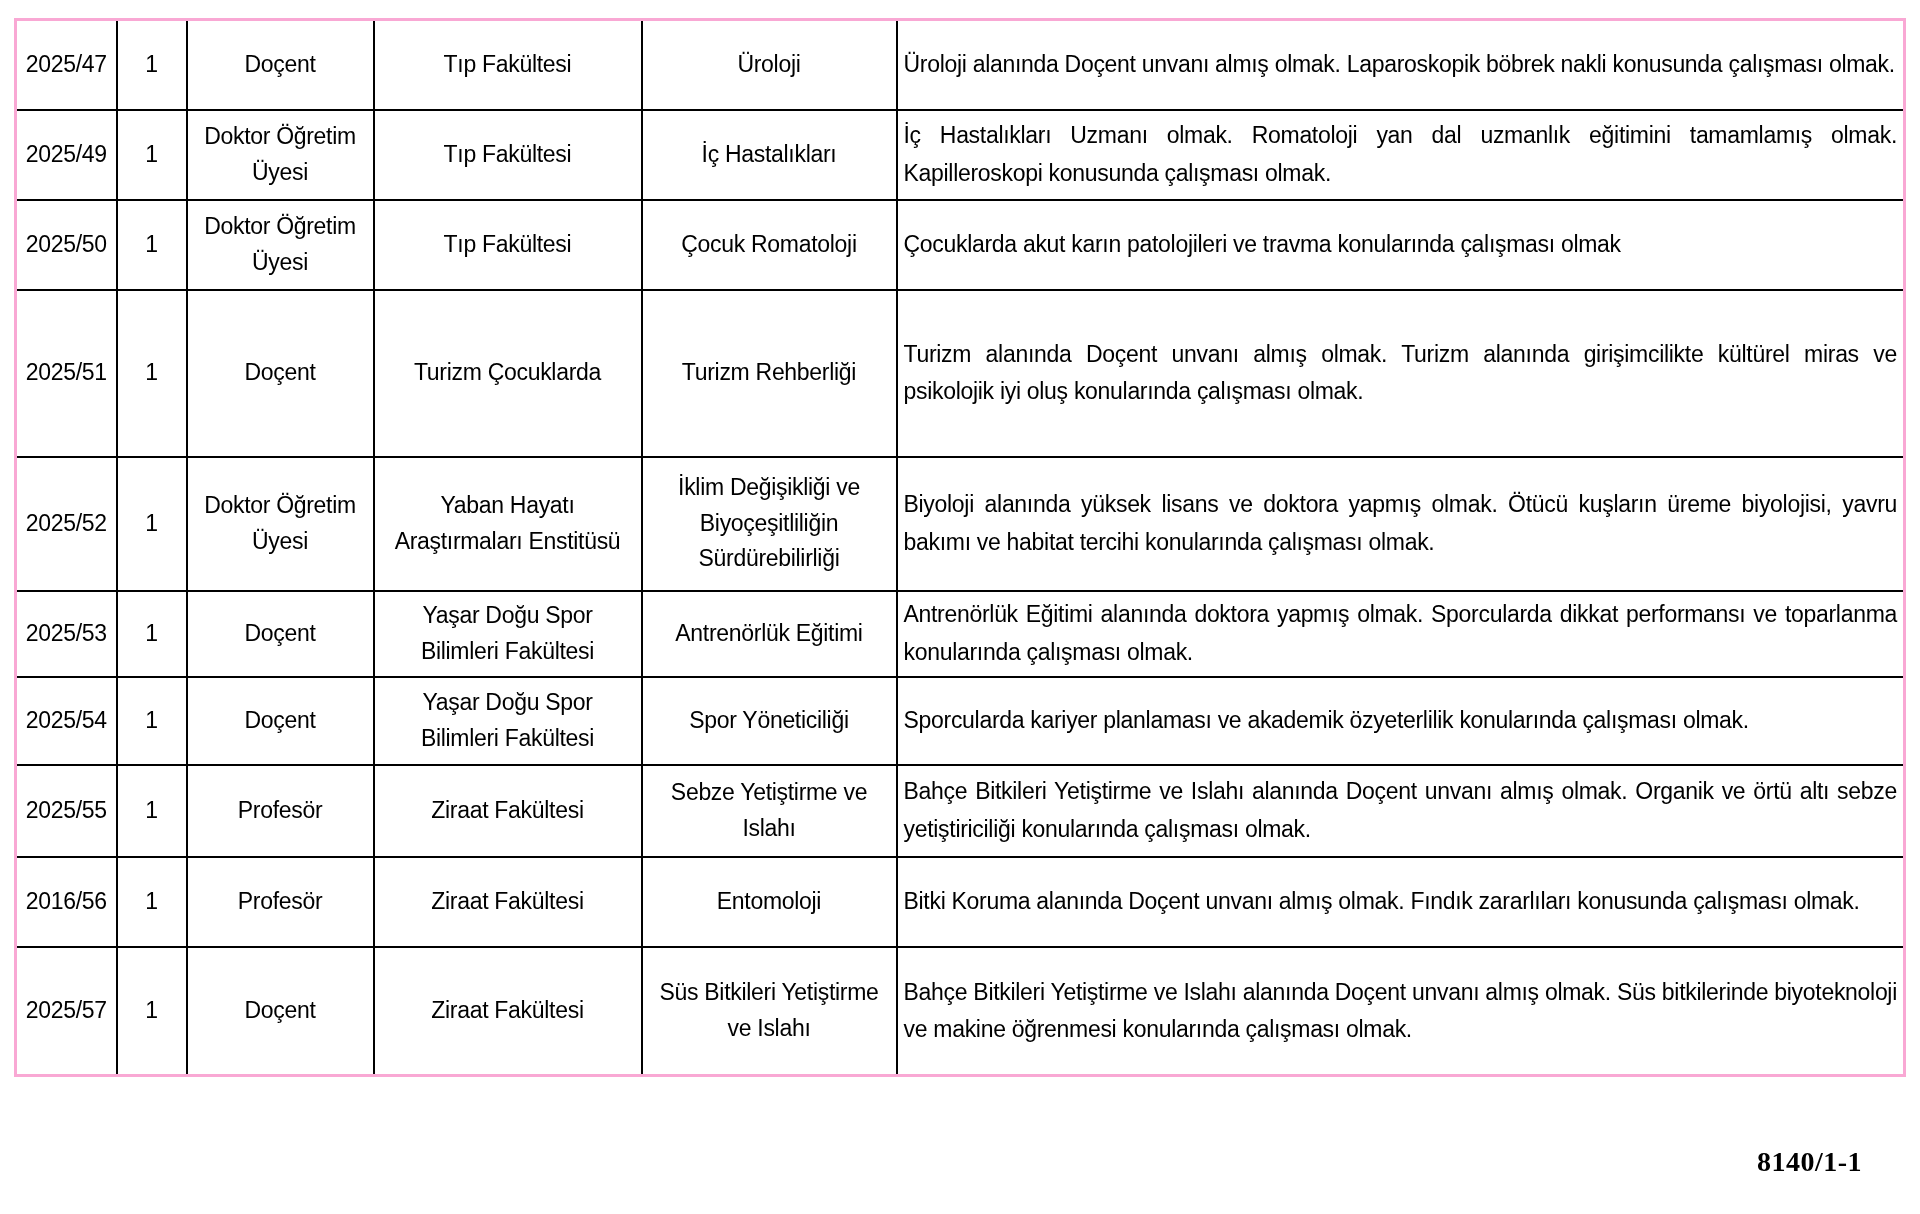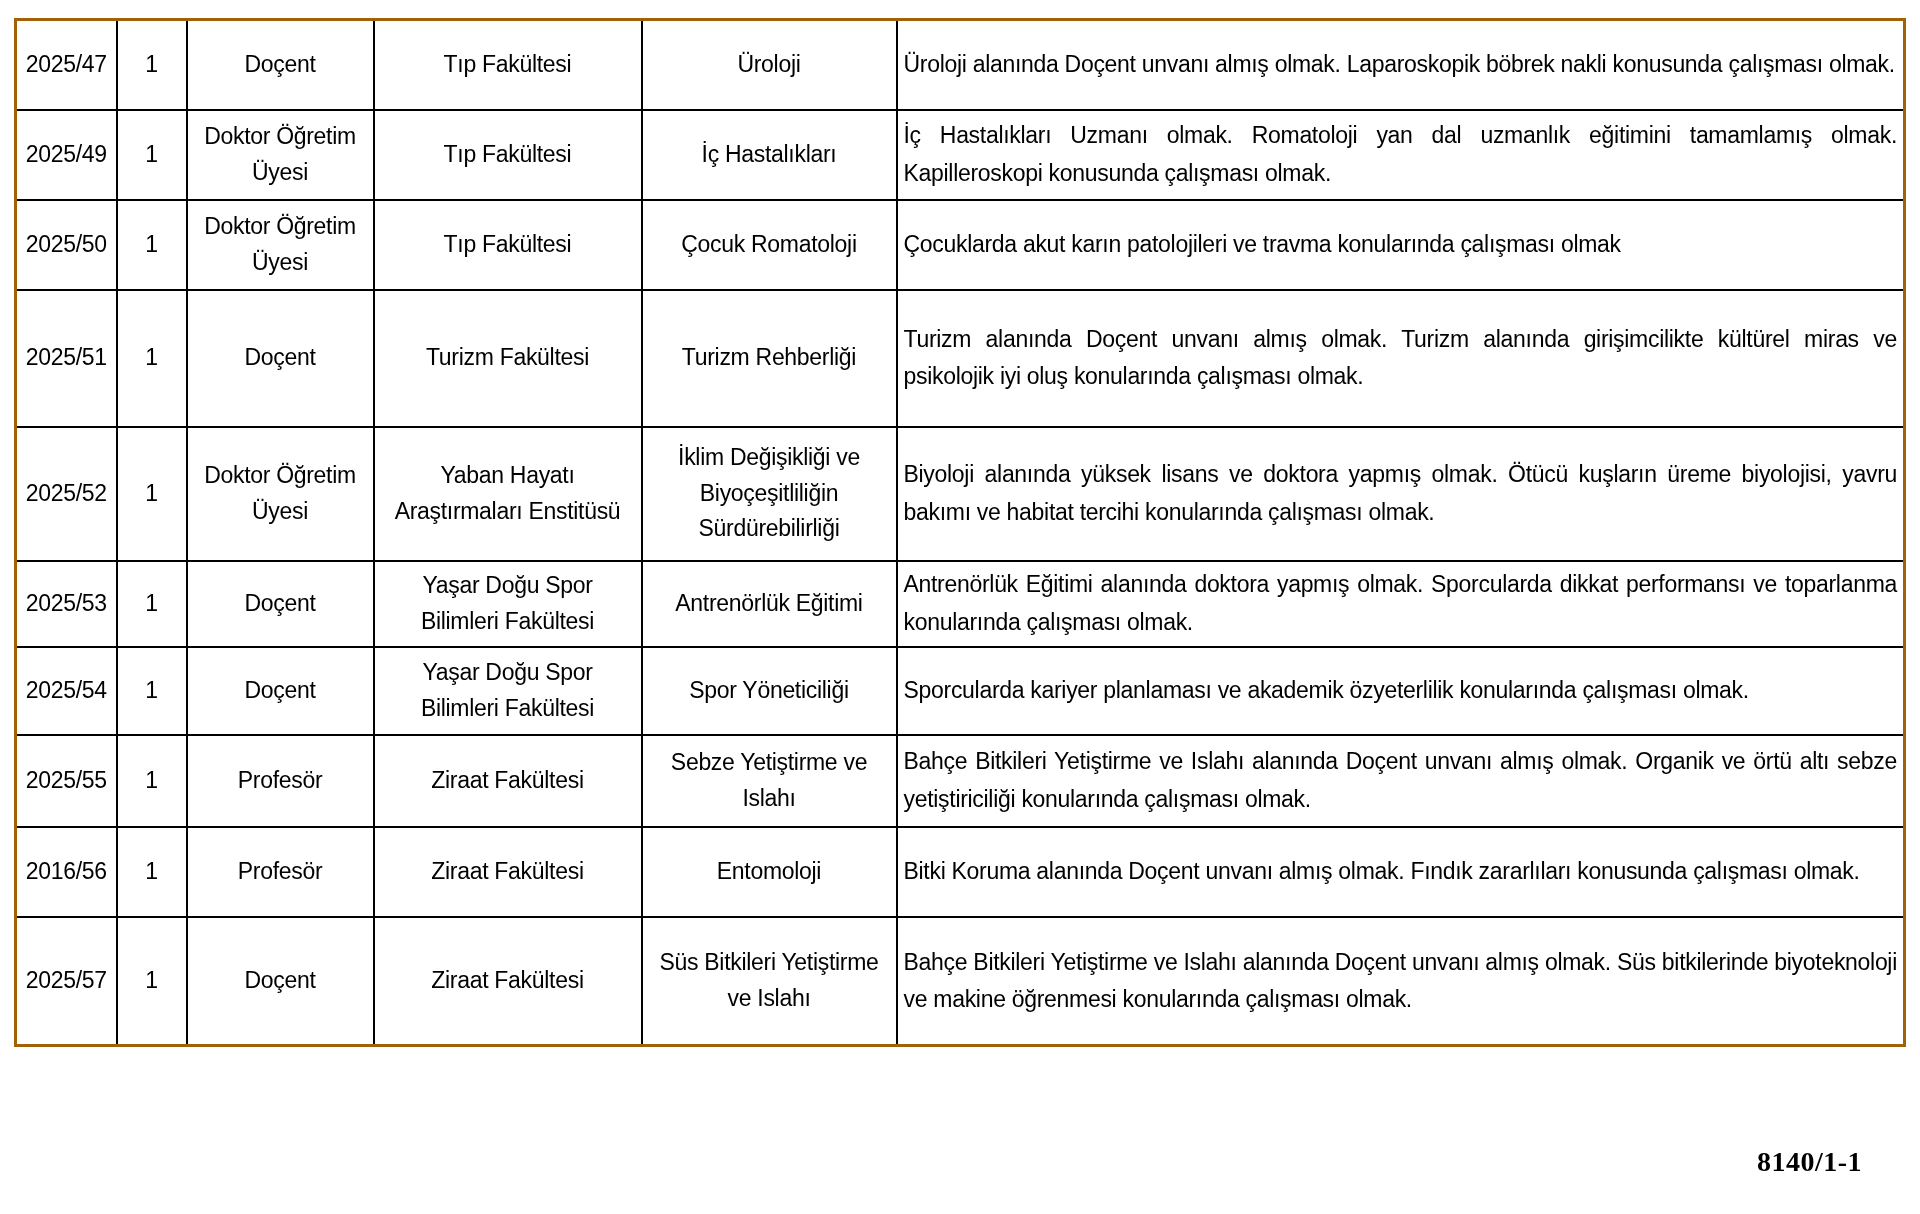--- a/index.html
+++ b/index.html
@@ -28,21 +28,21 @@
     table-layout: fixed;
   }
   table.vacancies td {
     border: 2px solid #000000;
     font-size: 23px;
     letter-spacing: -0.3px;
     vertical-align: middle;
     padding: 3px 6px;
     overflow: hidden;
   }
-  table.vacancies { border: 3px solid #a16207; }
+  table.vacancies { border: 3px solid #f9a8d4; }
   td.c-center {
     text-align: center;
     line-height: 1.55;
   }
   td.c-desc {
     text-align: justify;
     text-justify: inter-word;
     line-height: 1.62;
     padding: 4px 10px;
   }
@@ -94,25 +94,25 @@
 
       <tr style="height:90px">
         <td class="c-center">2025/50</td>
         <td class="c-center">1</td>
         <td class="c-center">Doktor Öğretim Üyesi</td>
         <td class="c-center">Tıp Fakültesi</td>
         <td class="c-center">Çocuk Romatoloji</td>
         <td class="c-desc">Çocuklarda akut karın patolojileri ve travma konularında çalışması olmak</td>
       </tr>
 
-      <tr style="height:137px">
+      <tr style="height:167px">
         <td class="c-center">2025/51</td>
         <td class="c-center">1</td>
         <td class="c-center">Doçent</td>
-        <td class="c-center">Turizm Fakültesi</td>
+        <td class="c-center">Turizm Çocuklarda</td>
         <td class="c-center">Turizm Rehberliği</td>
         <td class="c-desc">Turizm alanında Doçent unvanı almış olmak. Turizm alanında girişimcilikte kültürel miras ve psikolojik iyi oluş konularında çalışması olmak.</td>
       </tr>
 
       <tr style="height:134px">
         <td class="c-center">2025/52</td>
         <td class="c-center">1</td>
         <td class="c-center">Doktor Öğretim Üyesi</td>
         <td class="c-center">Yaban Hayatı Araştırmaları Enstitüsü</td>
         <td class="c-center">İklim Değişikliği ve Biyoçeşitliliğin Sürdürebilirliği</td>

